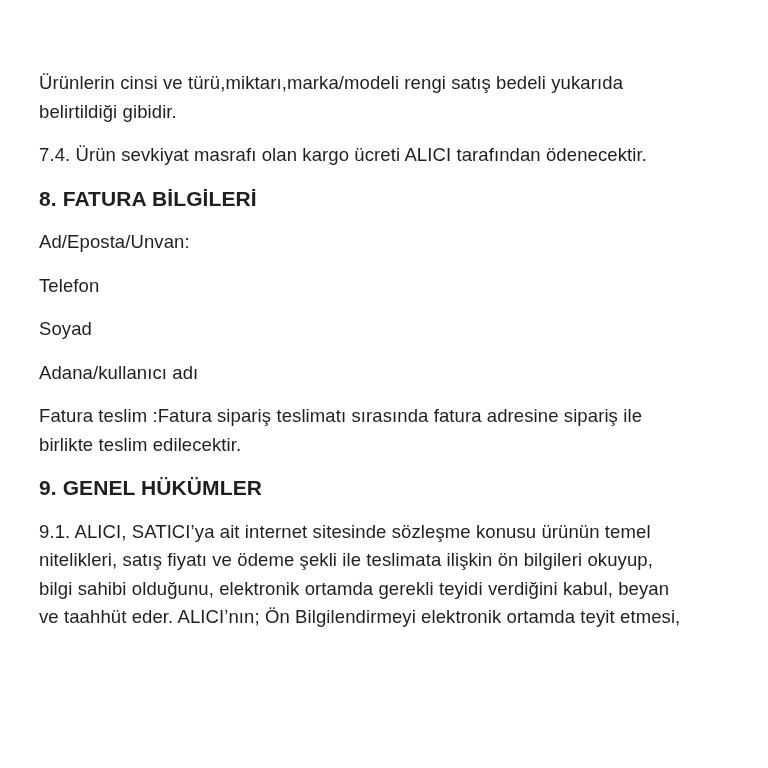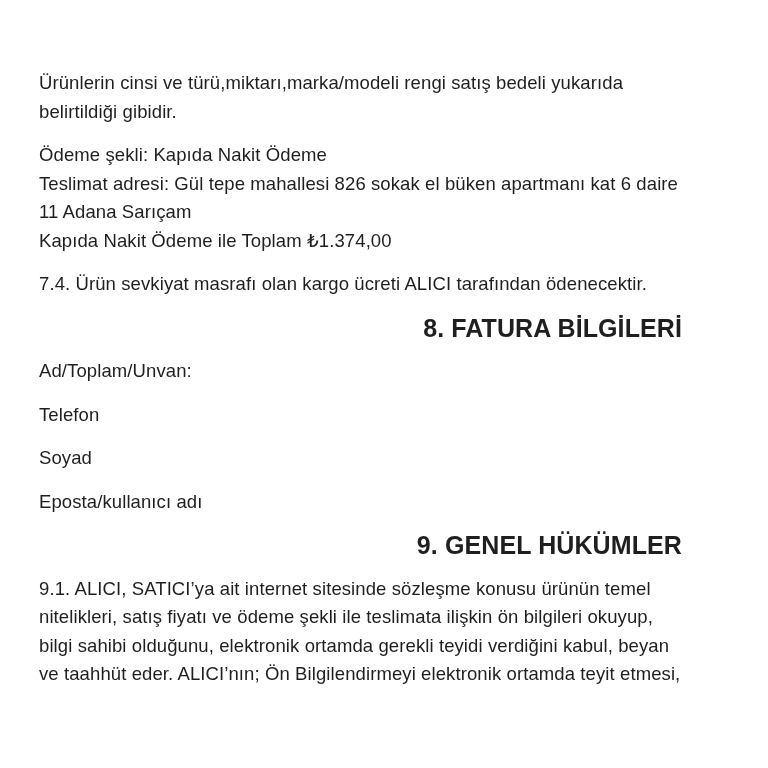--- a/index.html
+++ b/index.html
@@ -23,53 +23,48 @@
     overflow: hidden;
     background: #ffffff;
     margin-top: 44px;
   }
   .page p, .page h2 {
     margin: 0 0 15px 0;
     font-weight: 400;
     letter-spacing: 0.1px;
   }
   .page h2 {
-    font-size: 25px;
+    font-size: 21px;
     line-height: 28.5px;
     font-weight: 700;
-    text-align: right;
   }
   .gap-before { margin-top: 18px; }
   .line { display: block; }
   .line { display: block; }
 </style>
 </head>
 <body>
 
 <main class="page">
 
   <p>Ürünlerin cinsi ve türü,miktarı,marka/modeli rengi satış bedeli yukarıda belirtildiği gibidir.</p>
 
-  <p>
-    <span class="line">Ödeme şekli: Kapıda Nakit Ödeme</span>
-    <span class="line">Teslimat adresi: Gül tepe mahallesi 826 sokak el büken apartmanı kat 6 daire 11 Adana Sarıçam</span>
-    <span class="line">Kapıda Nakit Ödeme ile Toplam ₺1.374,00</span>
-  </p>
 
   <p class="gap-before">7.4. Ürün sevkiyat masrafı olan kargo ücreti ALICI tarafından ödenecektir.</p>
 
   <h2>8. FATURA BİLGİLERİ</h2>
 
-  <p>Ad/Toplam/Unvan:</p>
+  <p>Ad/Eposta/Unvan:</p>
 
 
   <p>Telefon</p>
 
   <p>Soyad</p>
 
-  <p>Eposta/kullanıcı adı</p>
+  <p>Adana/kullanıcı adı</p>
 
+  <p>Fatura teslim :Fatura sipariş teslimatı sırasında fatura adresine sipariş ile birlikte teslim edilecektir.</p>
 
   <h2>9. GENEL HÜKÜMLER</h2>
 
   <p>9.1. ALICI, SATICI’ya ait internet sitesinde sözleşme konusu ürünün temel nitelikleri, satış fiyatı ve ödeme şekli ile teslimata ilişkin ön bilgileri okuyup, bilgi sahibi olduğunu, elektronik ortamda gerekli teyidi verdiğini kabul, beyan ve taahhüt eder. ALICI’nın; Ön Bilgilendirmeyi elektronik ortamda teyit etmesi,</p>
 
 </main>
 
 </body></html>

